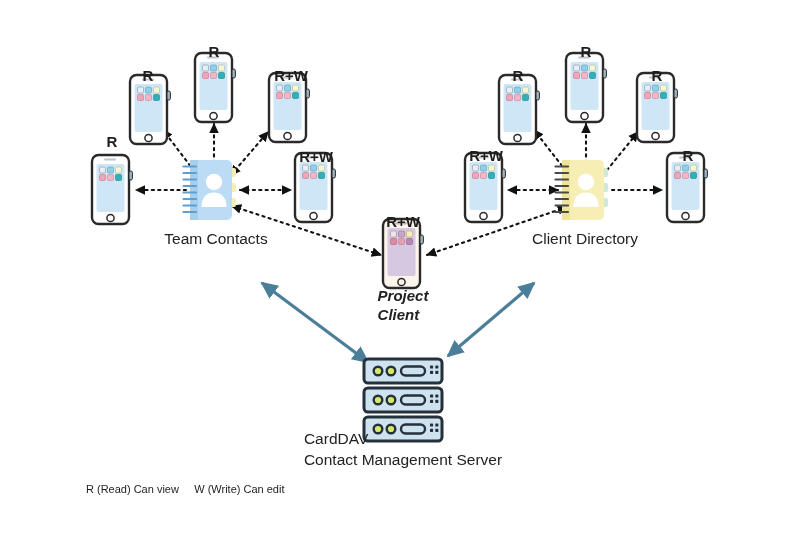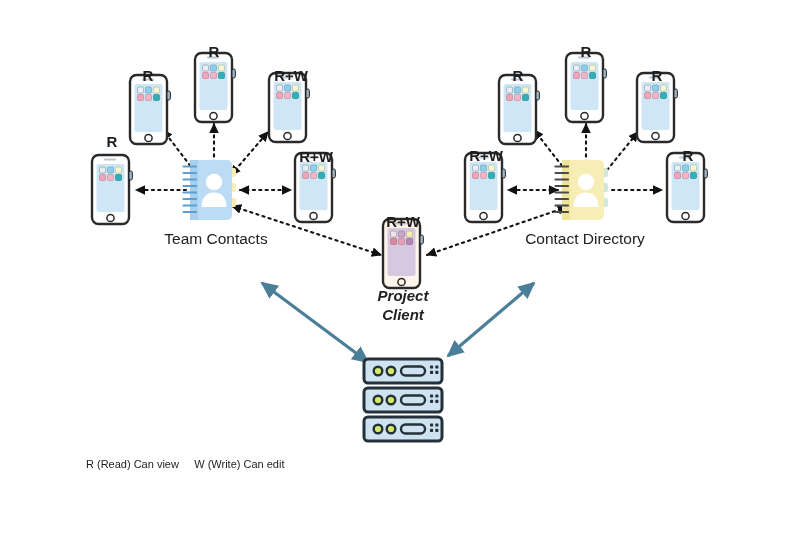--- a/index.html
+++ b/index.html
@@ -31,38 +31,37 @@
     text-align: center;
     transform: translateX(-50%);
     font-family: "Liberation Sans", sans-serif;
   }
   
   .caption {
     position: absolute;
     font-size: 15.5px;
     color: #222222;
     white-space: nowrap;
-    text-align: center;
     transform: translateX(-50%);
     font-family: "Liberation Sans", sans-serif;
   }
   .caption.bold {
     font-weight: 700;
     font-size: 15px;
     line-height: 19px;
   }
   .caption.server {
     font-size: 15.5px;
     line-height: 21px;
   }
   
   .legend {
     position: absolute;
     left: 86px;
-    top: 458px;
+    top: 483px;
     font-size: 11px;
     color: #1d1d1d;
     white-space: pre;
     font-family: "Liberation Sans", sans-serif;
   }
   
   .phone-wrap, .book-wrap, .server-wrap {
     position: absolute;
     transform: translate(-50%, -50%);
   }
@@ -360,21 +359,21 @@
       <line x1="2.5" y1="43" x2="15" y2="43"></line>
       <line x1="2.5" y1="49.5" x2="15" y2="49.5"></line>
       <line x1="2.5" y1="56" x2="15" y2="56"></line>
     </g>
     <g fill="#ffffff">
       <circle cx="33" cy="26" r="8.2"></circle>
       <path d="M 20.5 51 C 20.5 41 26 36.5 33 36.5 C 40 36.5 45.5 41 45.5 51 Z"></path>
     </g>
   </svg>
 </div>
-<div class="caption" style="left:585px; top:230px;">Contact Directory</div>
+<div class="caption" style="left:585px; top:230px;">Client Directory</div>
 
 <div class="phone-wrap" style="left:403px; top:254px;">
   <svg width="46" height="74" viewBox="0 0 46 74" aria-hidden="true">
     <rect x="3" y="2" width="37" height="69" rx="6.5" fill="#fdf4ec" stroke="#2a2a2a" stroke-width="2.4"></rect>
     <rect x="40" y="18" width="3.4" height="9" rx="1.7" fill="#9fb4c4" stroke="#2a2a2a" stroke-width="1"></rect>
     <rect x="7.5" y="11" width="28" height="48" rx="2" fill="#d6c8e0"></rect>
     <rect x="15" y="5.4" width="12" height="2" rx="1" fill="#c4b2b2"></rect>
     <g>
       <rect x="10.5" y="14" width="6" height="6" rx="1.2" fill="#f0e6e6" stroke="#a78f9c" stroke-width="0.7"></rect>
       <rect x="18.5" y="14" width="6" height="6" rx="1.2" fill="#c9a7c4" stroke="#a0809c" stroke-width="0.7"></rect>
@@ -429,15 +428,17 @@
       <g fill="#25313a">
         <rect x="75" y="69.5" width="3.1" height="3.1" rx="0.6"></rect>
         <rect x="80.3" y="69.5" width="3.1" height="3.1" rx="0.6"></rect>
         <rect x="75" y="74.8" width="3.1" height="3.1" rx="0.6"></rect>
         <rect x="80.3" y="74.8" width="3.1" height="3.1" rx="0.6"></rect>
       </g>
     </g>
   </svg>
 </div>
 <div class="caption server" style="left:403px; top:428px;">
+  <div>CardDAV</div>
+  <div>Contact Management Server</div>
 </div>
 
 <div class="legend">R (Read) Can view     W (Write) Can edit</div>
 
 </body></html>

